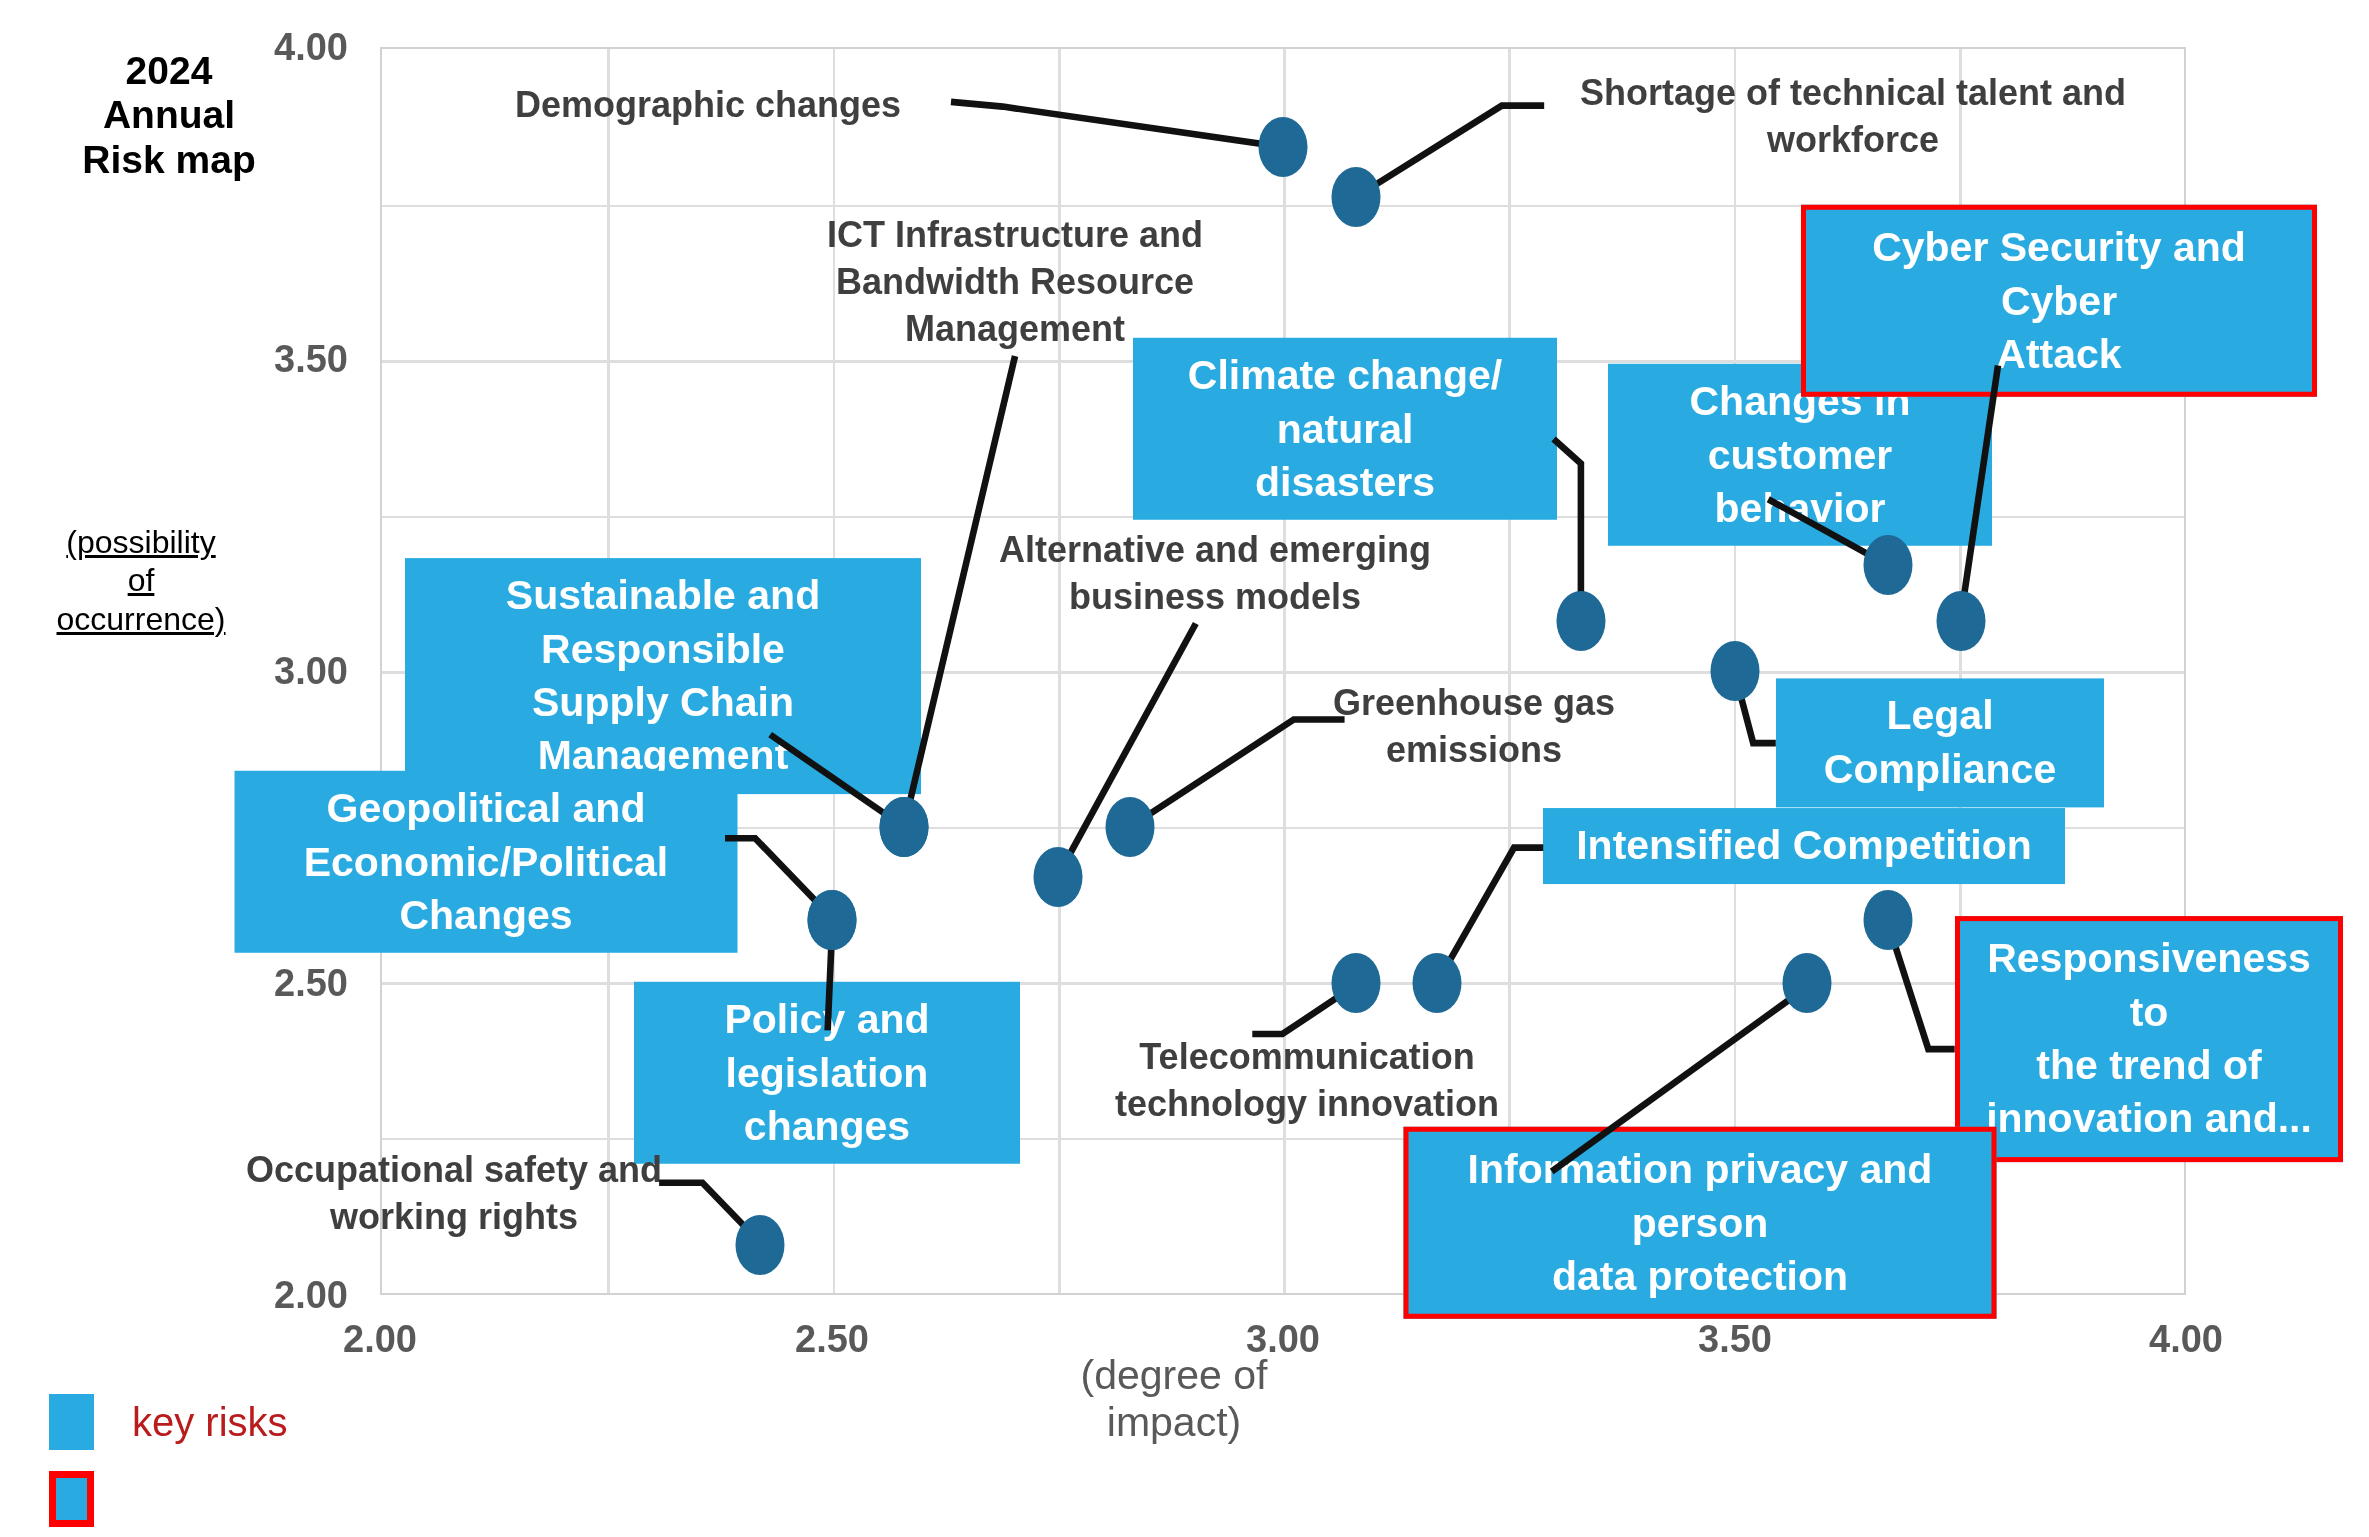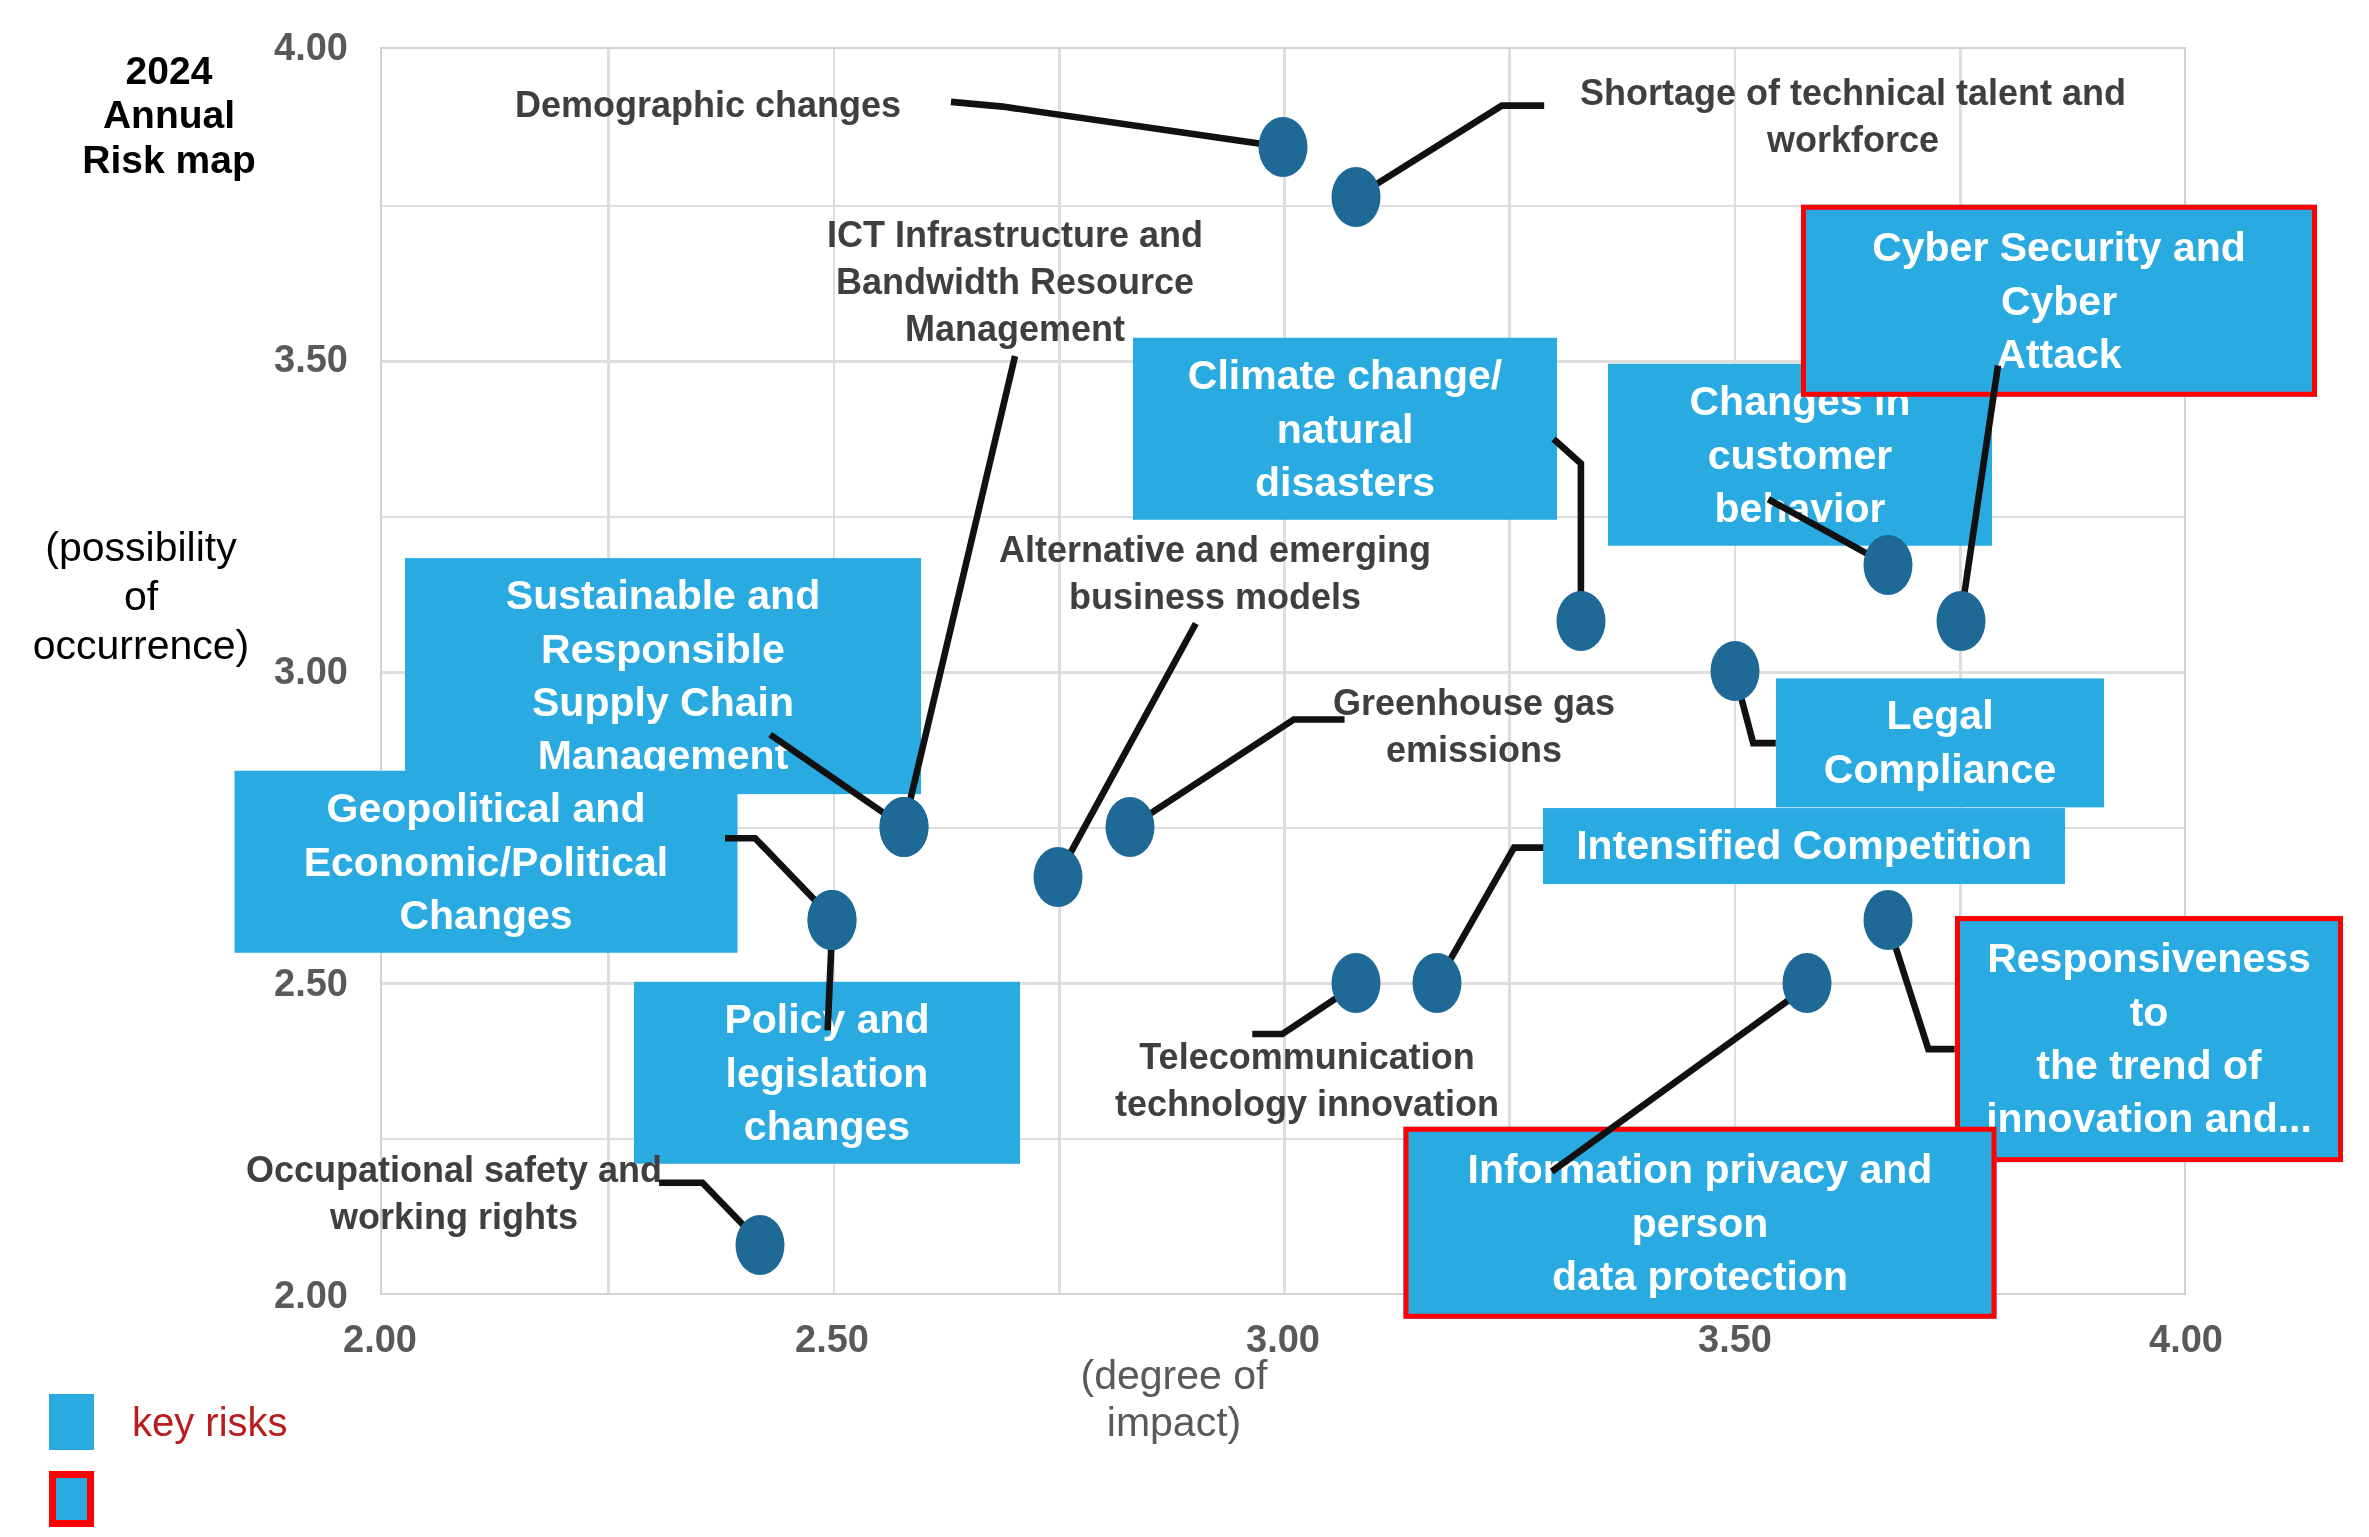--- a/index.html
+++ b/index.html
@@ -6,21 +6,21 @@
   #stage{
     position:relative;width:2369px;height:1538px;background:#ffffff;overflow:hidden;
     font-family:"Liberation Sans", sans-serif;
   }
   .chart-title{
     position:absolute;left:28px;top:49px;width:282px;text-align:center;
     font-size:39px;font-weight:bold;color:#000;line-height:1.14;white-space:pre-line;
   }
   .y-axis-title{
     position:absolute;left:23.5px;top:523px;width:235px;text-align:center;
-    font-size:41px;color:#000;line-height:1.2;white-space:pre-line;
+    font-size:32px;color:#000;line-height:1.2;white-space:pre-line;text-decoration:underline;
   }
   .x-axis-title{
     position:absolute;left:1033px;top:1352px;width:282px;text-align:center;
     font-size:41px;color:#595959;
   }
   #plot{
     position:absolute;left:380px;top:47px;width:1806px;height:1248px;
     border:2.8px solid #d2d2d2;box-sizing:border-box;background:#fff;
   }
   .gridline-v{position:absolute;top:0;bottom:0;width:2.8px;background:#dedede;}

